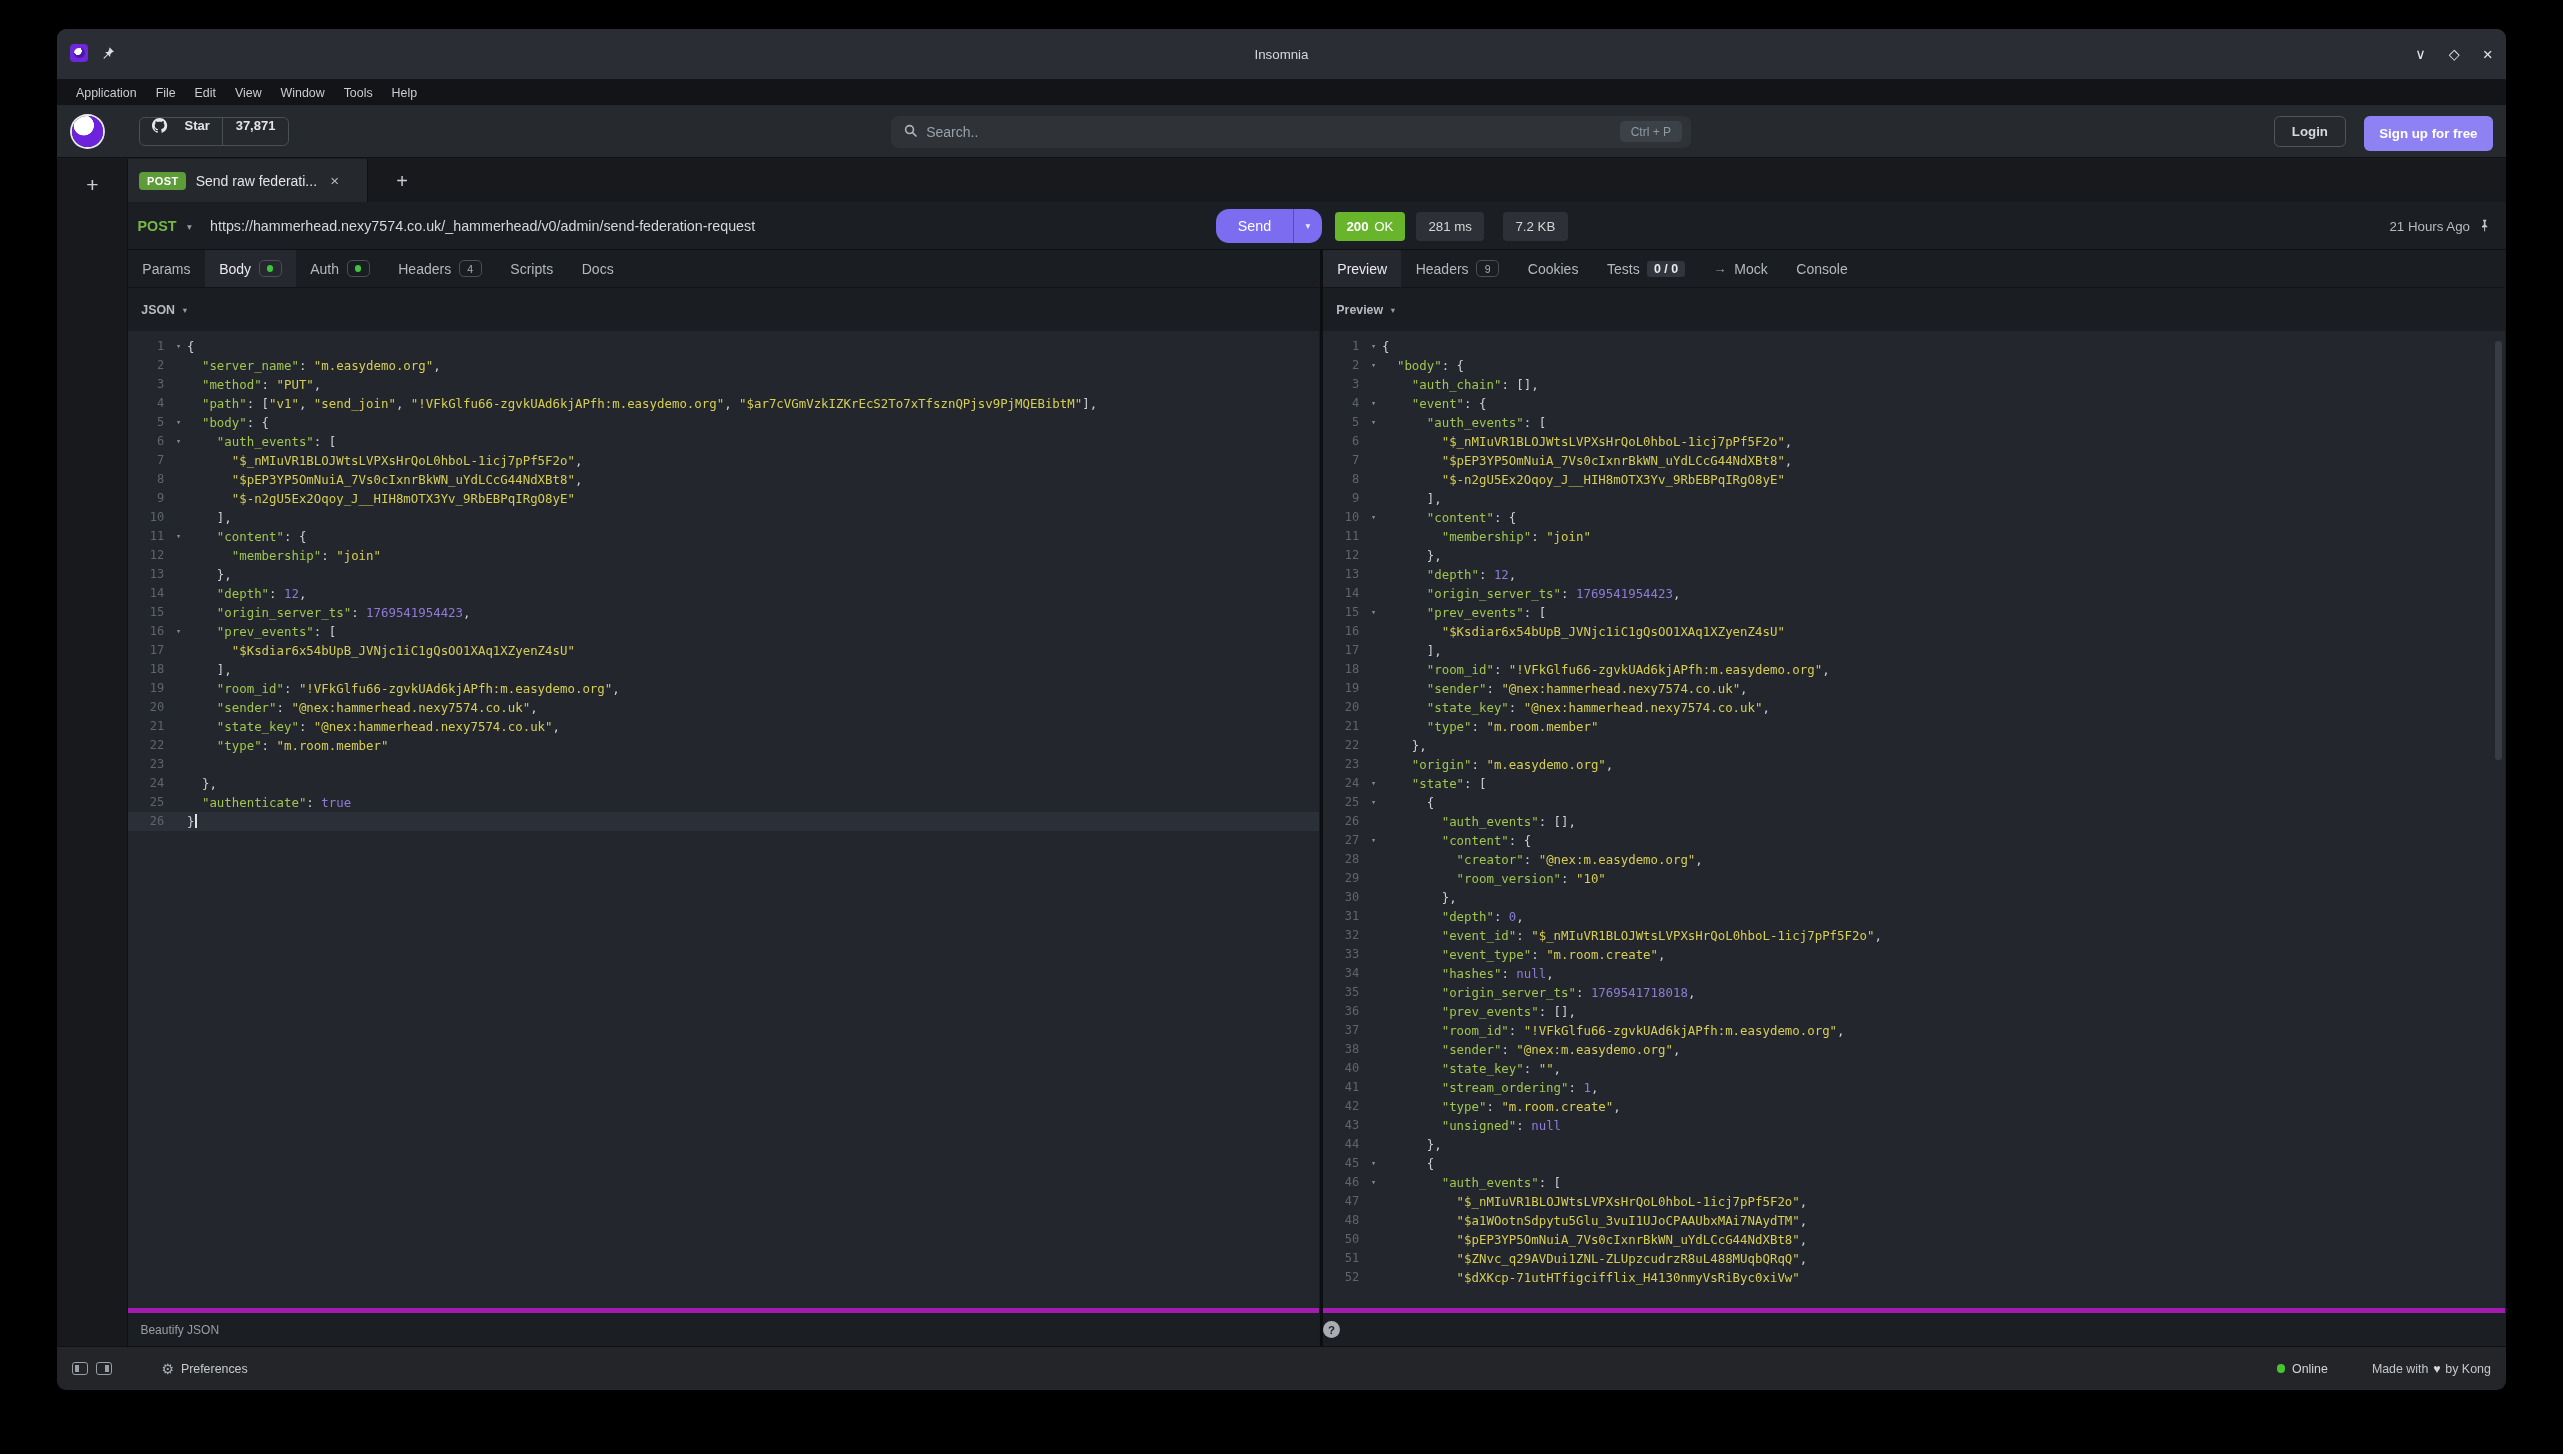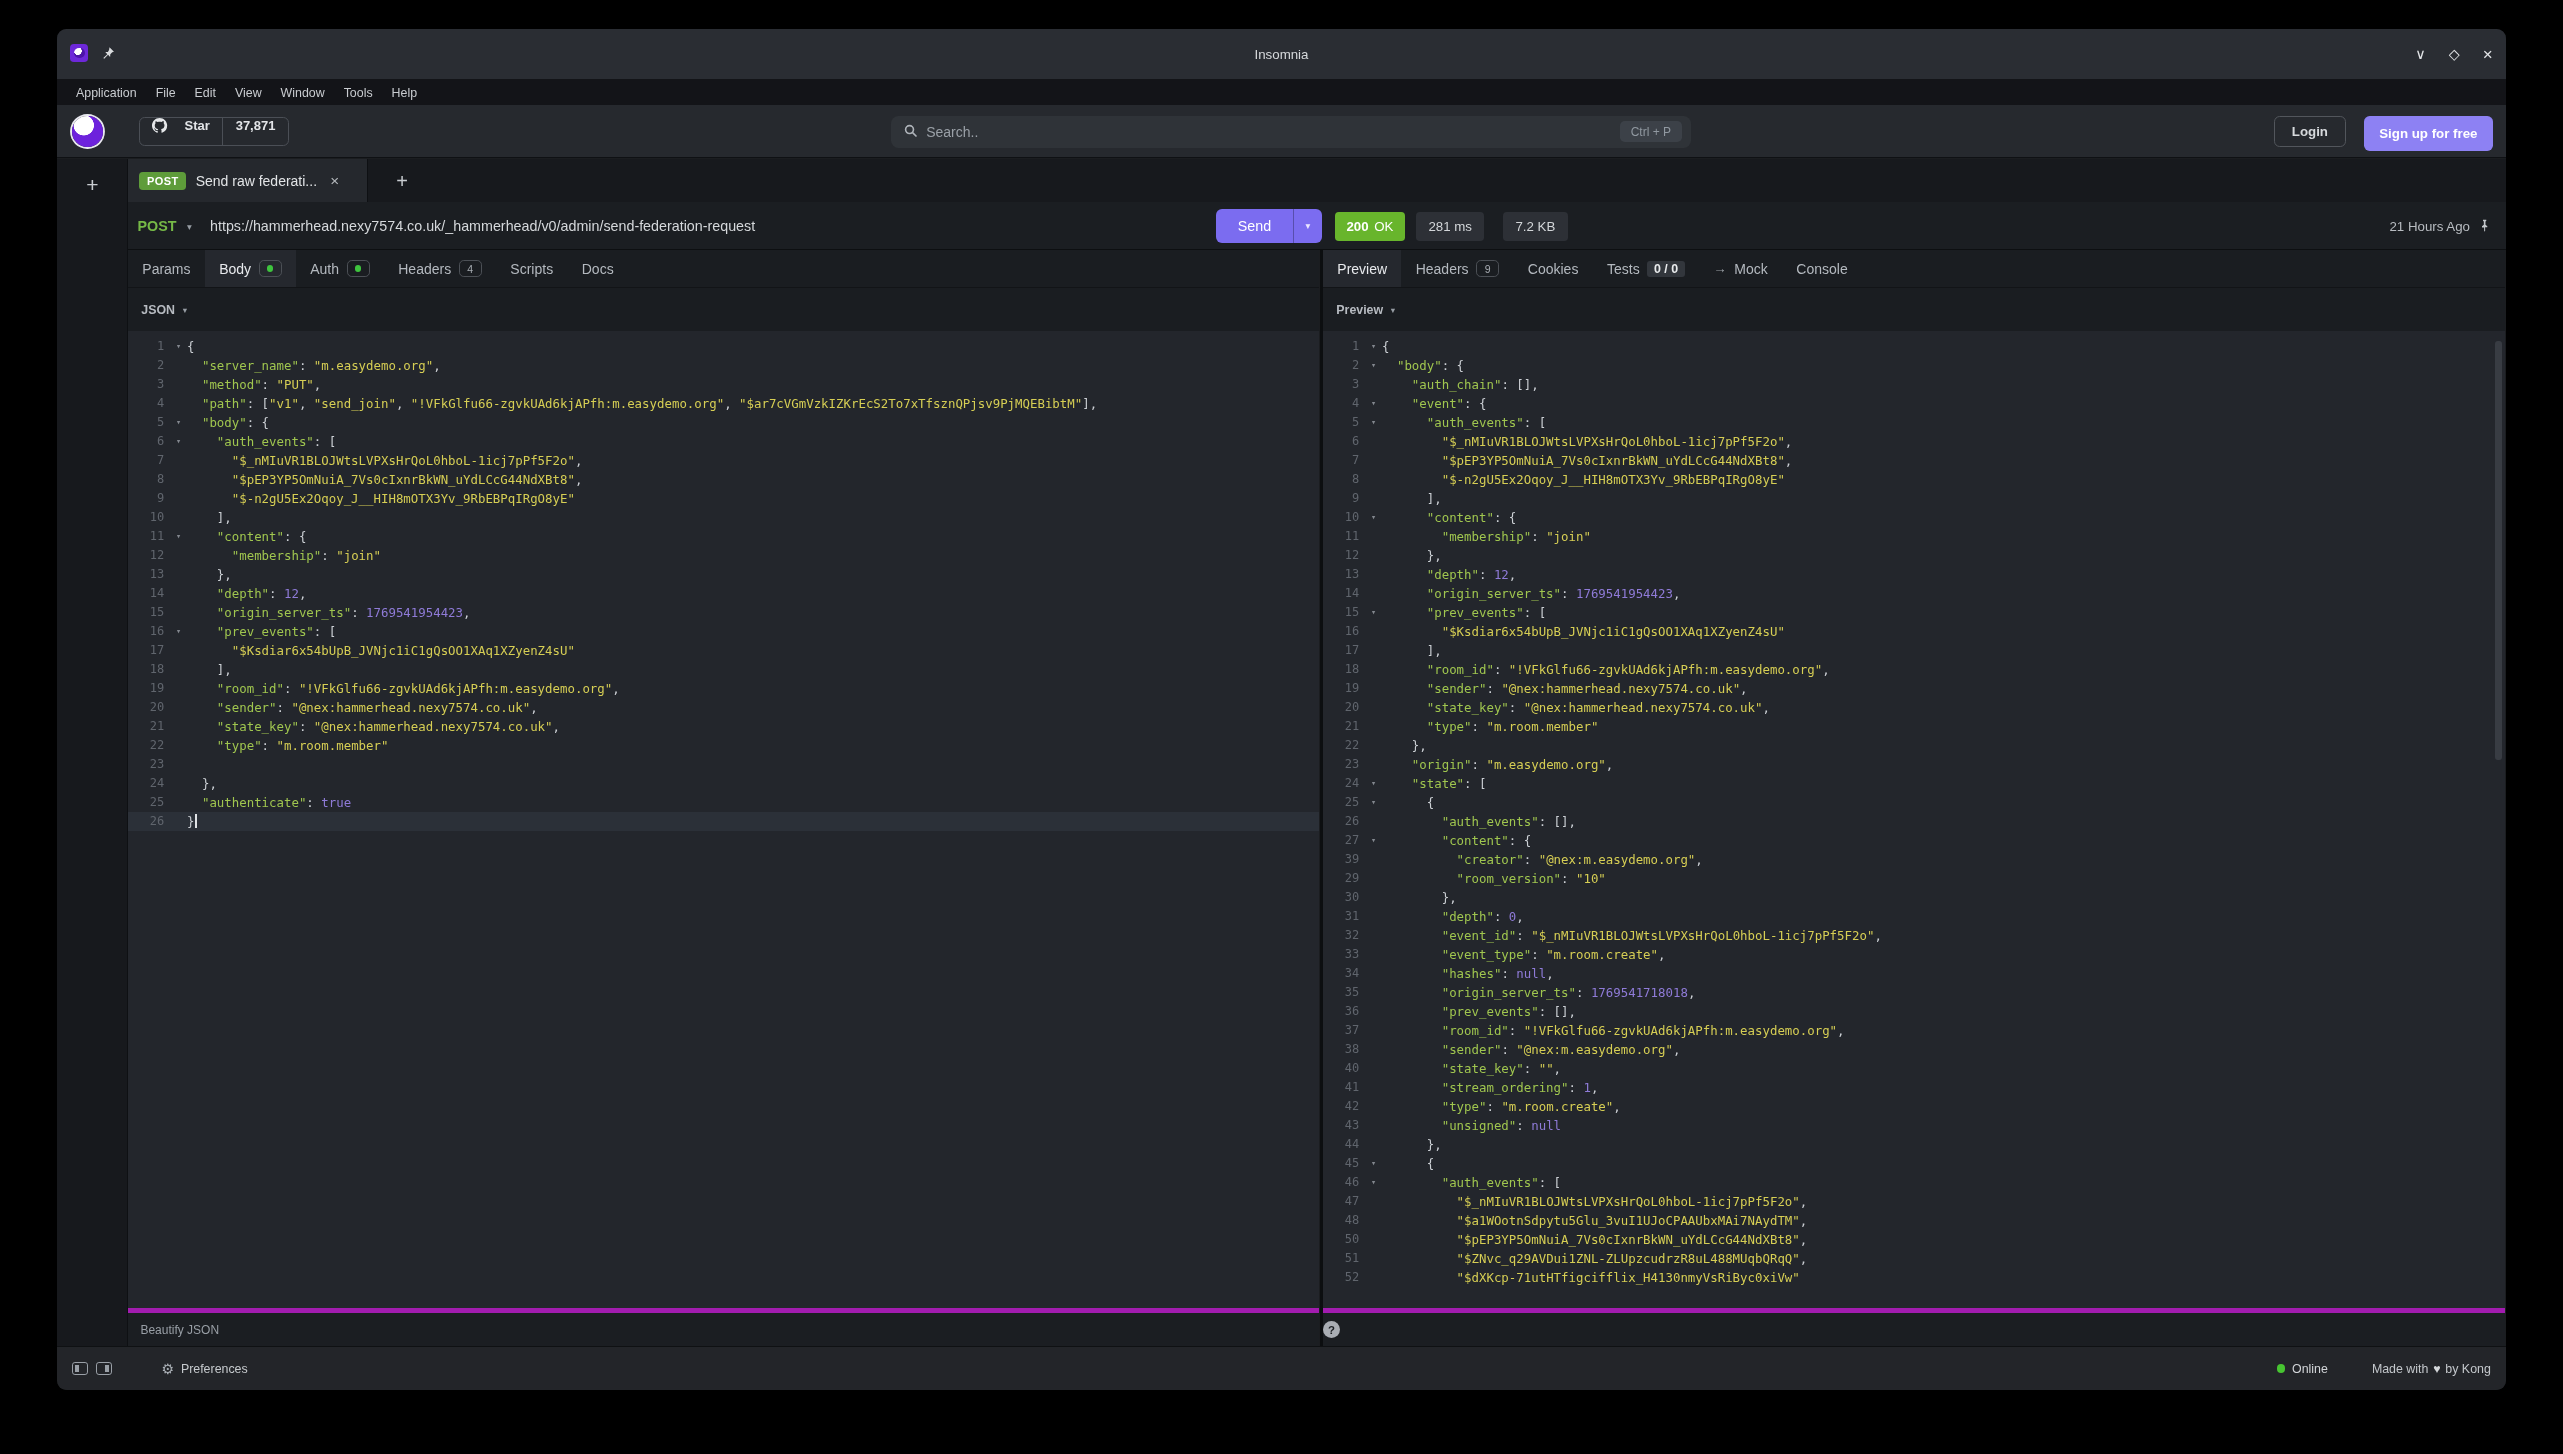--- a/index.html
+++ b/index.html
@@ -71,21 +71,21 @@
   
   .urlrow { position:absolute; left:71px; top:173px; right:0; height:48px; background:#1b1e22;
             border-bottom:1px solid #0d0f11; }
   .url-method { position:absolute; left:9.5px; top:0; height:48px; display:flex; align-items:center;
                 color:#76b947; font-size:14.3px; font-weight:bold; }
   .url-caret { position:absolute; left:59px; top:0; height:48px; display:flex; align-items:center;
                color:#969ca3; font-size:9.5px; }
   .url-text { position:absolute; left:82px; top:0; height:48px; display:flex; align-items:center;
               color:#d5d8db; font-size:14.3px; white-space:nowrap; }
   .send-btn { position:absolute; left:1088px; top:6.7px; height:34px; width:106px; background:#7b6cf0;
-              border-radius:6px; display:flex; overflow:hidden; }
+              border-radius:13px; display:flex; overflow:hidden; }
   .send-main { flex:1; display:flex; align-items:center; justify-content:center; color:#fff; font-size:14.3px; }
   .send-arrow { width:29px; border-left:1px solid rgba(0,0,0,.28); display:flex; align-items:center;
                 justify-content:center; color:#ebe7ff; font-size:9.5px; }
   .status-badge { position:absolute; left:1207px; top:9.5px; height:29px; background:#68b52c; border-radius:3.8px;
                   display:flex; align-items:center; padding:0 11.4px; gap:5.7px; color:#fff; font-size:13.3px; }
   .status-code { font-weight:bold; }
   .chip { position:absolute; top:9.5px; height:29px; background:#2d3036; border-radius:3.8px; display:flex;
           align-items:center; padding:0 12.4px; color:#d3d6d9; font-size:13.3px; }
   .chip-time { left:1288px; }
   .chip-size { left:1375px; }
@@ -579,21 +579,21 @@
             <span class="ln">26</span>
             <span class="fold"></span>
             <span class="code"><span class="tk-pun">        </span><span class="tk-key">"auth_events"</span><span class="tk-pun">: [],</span></span>
           </div>
           <div class="cl">
             <span class="ln">27</span>
             <span class="fold">▾</span>
             <span class="code"><span class="tk-pun">        </span><span class="tk-key">"content"</span><span class="tk-pun">: {</span></span>
           </div>
           <div class="cl">
-            <span class="ln">39</span>
+            <span class="ln">28</span>
             <span class="fold"></span>
             <span class="code"><span class="tk-pun">          </span><span class="tk-key">"creator"</span><span class="tk-pun">: </span><span class="tk-str">"@nex:m.easydemo.org"</span><span class="tk-pun">,</span></span>
           </div>
           <div class="cl">
             <span class="ln">29</span>
             <span class="fold"></span>
             <span class="code"><span class="tk-pun">          </span><span class="tk-key">"room_version"</span><span class="tk-pun">: </span><span class="tk-str">"10"</span></span>
           </div>
           <div class="cl">
             <span class="ln">30</span>

